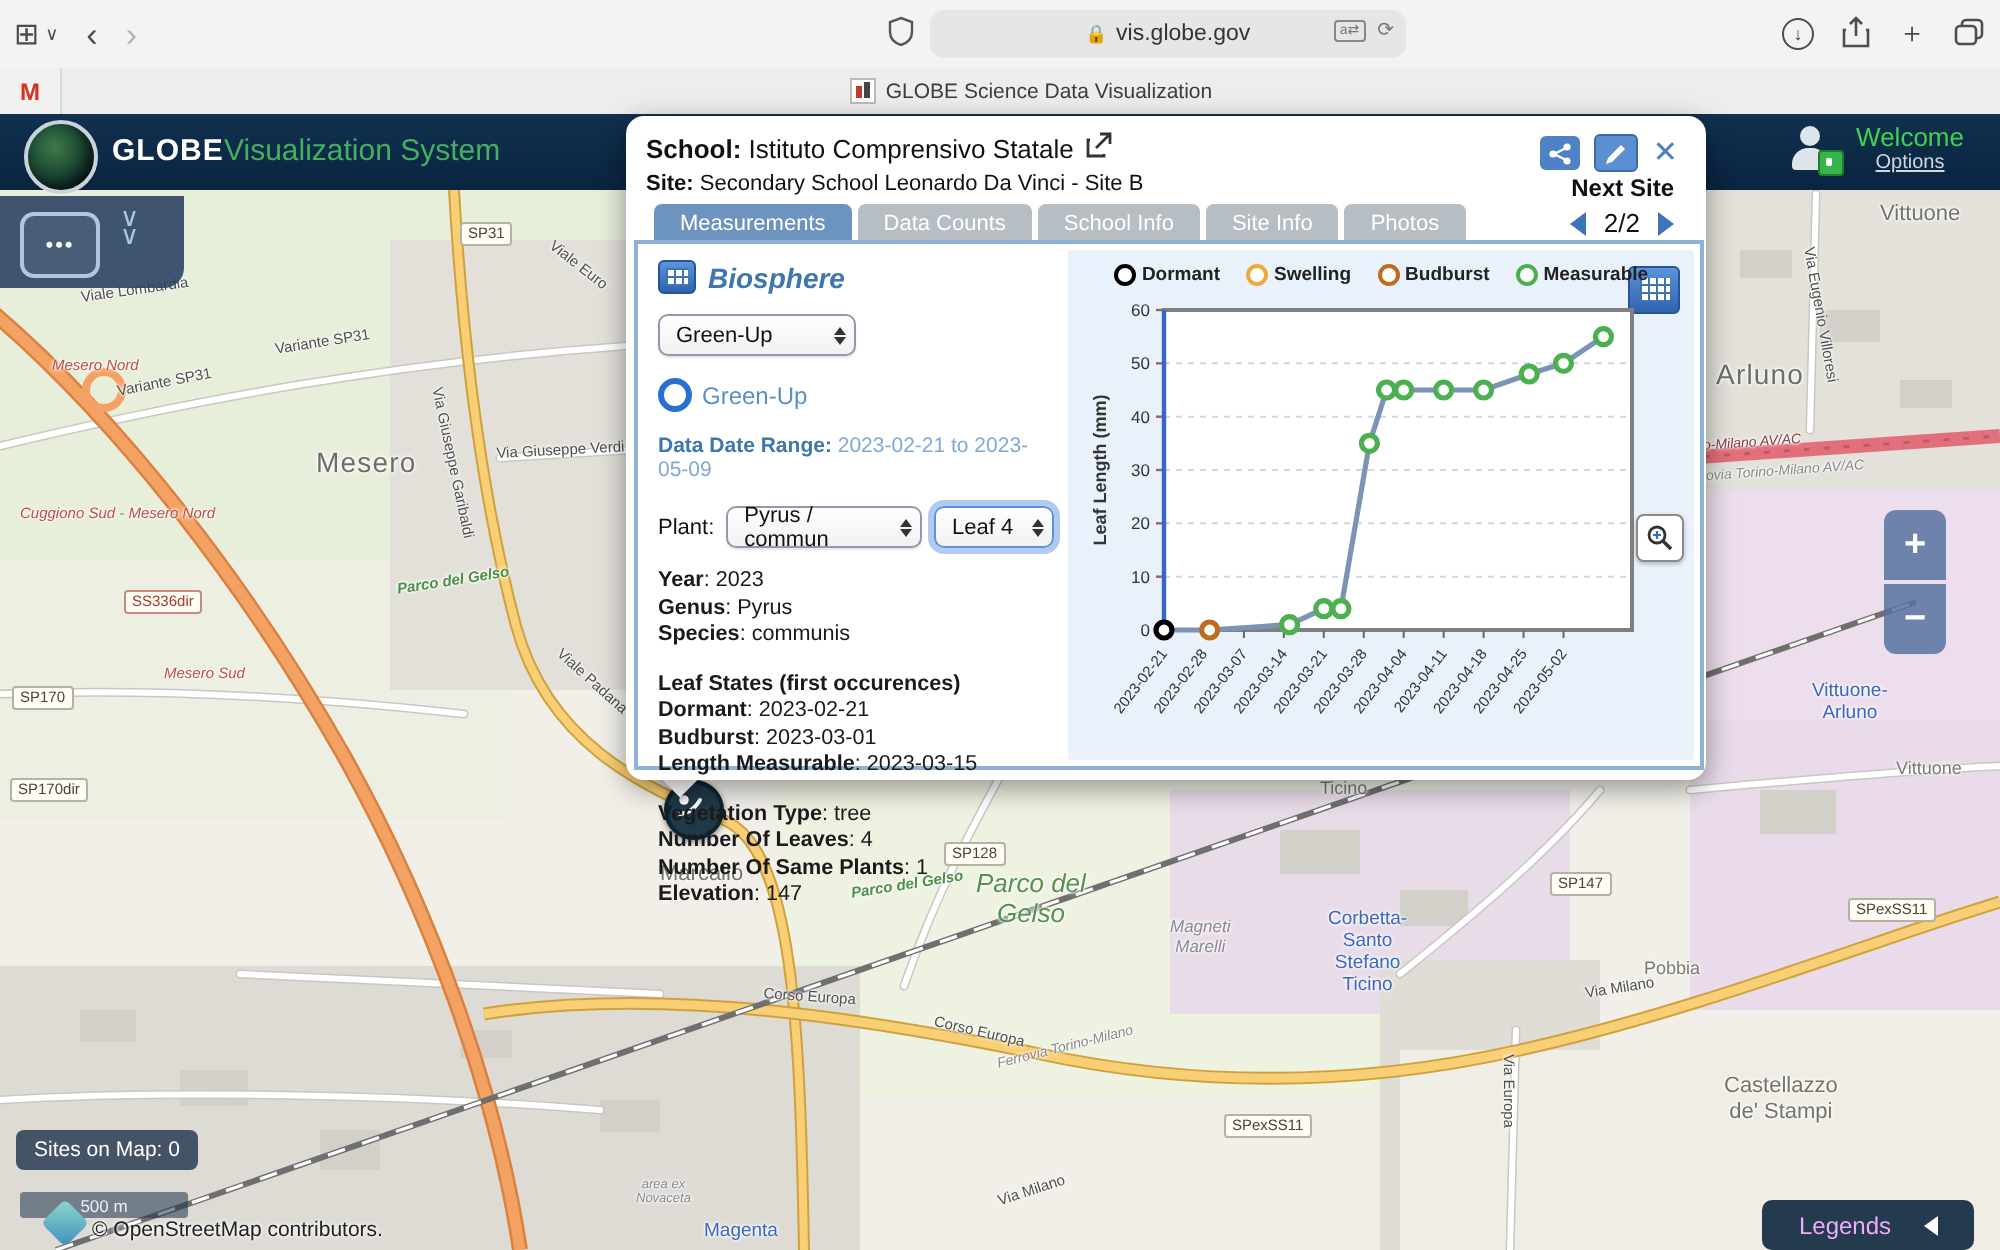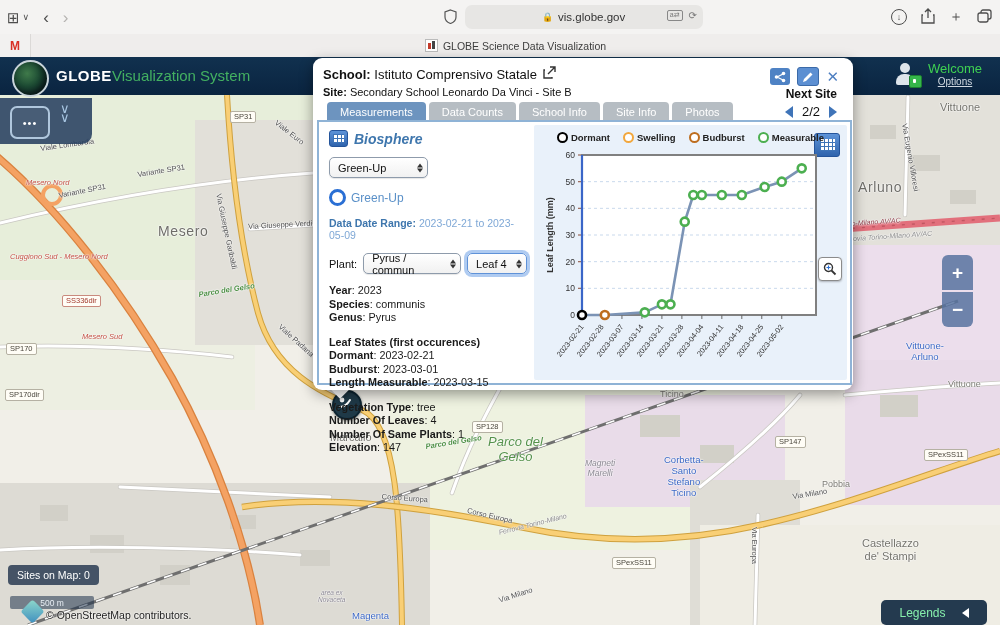--- a/index.html
+++ b/index.html
@@ -51,21 +51,21 @@
   .badge{font-size:7.5px;color:#4a463c;background:#fffdf6;border:1px solid #b5b1a3;border-radius:2px;padding:0 3px;line-height:10px;text-shadow:none;}
   .badge-red{color:#a33c30;border-color:#c98a7e;}
   
   #toolpanel{position:absolute;left:0;top:3px;width:92px;height:46px;background:rgba(40,64,96,.88);border-radius:0 0 10px 0;z-index:5;}
   #dotsbtn{position:absolute;left:10px;top:8px;width:36px;height:29px;border:2px solid rgba(195,218,240,.85);border-radius:7px;color:#fff;font-size:11px;letter-spacing:1px;display:flex;align-items:center;justify-content:center;background:rgba(255,255,255,.05);}
   #dblchev{position:absolute;left:60px;top:6px;color:#a9c7e3;font-size:13px;line-height:9px;text-align:center;}
   #sitesbadge{position:absolute;left:8px;top:470px;background:rgba(25,45,70,.78);color:#fff;font-size:10.5px;padding:4px 9px;border-radius:4px;z-index:5;}
   #scalebar{position:absolute;left:10px;top:501px;width:84px;height:13px;background:rgba(30,50,75,.55);border-radius:2px;color:#e8eef4;font-size:8.5px;display:flex;align-items:center;justify-content:center;z-index:5;}
   #attrib{position:absolute;left:46px;top:514px;font-size:10.5px;color:#222;text-shadow:0 0 2px #fff,0 0 2px #fff;z-index:5;}
   #osmlogo{position:absolute;left:24px;top:508px;width:17px;height:17px;transform:rotate(45deg);border-radius:3px;background:linear-gradient(135deg,#8ed8cb,#3f8fbf);z-index:5;}
-  #legendsbtn{position:absolute;left:881px;top:505px;width:106px;height:25px;background:rgba(18,42,66,.92);border-radius:5px;color:#86efac;font-size:12px;display:flex;align-items:center;justify-content:center;gap:16px;z-index:5;}
+  #legendsbtn{position:absolute;left:881px;top:505px;width:106px;height:25px;background:rgba(18,42,66,.92);border-radius:5px;color:#f0abfc;font-size:12px;display:flex;align-items:center;justify-content:center;gap:16px;z-index:5;}
   #legendsbtn .tri{width:0;height:0;border-top:5px solid transparent;border-bottom:5px solid transparent;border-right:7px solid #fff;}
   #zoomctl{position:absolute;left:942px;top:160px;width:31px;z-index:5;}
   .zbtn{width:31px;height:35px;background:rgba(88,115,160,.85);color:#fff;font-size:19px;font-weight:700;display:flex;align-items:center;justify-content:center;margin-bottom:2px;}
   .zbtn.top{border-radius:6px 6px 0 0;}
   .zbtn.bot{border-radius:0 0 6px 6px;}
   #marker{position:absolute;left:332px;top:295px;width:26px;height:26px;border-radius:50%;background:#1f3947;border:2px solid #0d2431;z-index:6;box-shadow:0 1px 3px rgba(0,0,0,.5);}
   #marker svg{position:absolute;left:3px;top:3px;}
   #tail{position:absolute;left:331px;top:282px;width:18px;height:18px;background:#fff;transform:rotate(45deg);z-index:9;box-shadow:2px 2px 3px rgba(0,0,0,.18);}
   
   #popup{position:absolute;left:313px;top:58px;width:540px;height:332px;background:#fff;border-radius:9px;box-shadow:0 4px 14px rgba(0,0,0,.4);z-index:10;padding:8px 10px;box-sizing:border-box;}
@@ -401,22 +401,22 @@
           <span>Leaf 4</span>
               <span class="arr">
                 <i class="up"></i>
                 <i class="dn"></i>
               </span>
         </span>
       </div>
       <div id="details">
             <div class="grp">
               <div><b>Year</b>: 2023</div>
+              <div><b>Genus</b>: Pyrus</div>
               <div><b>Species</b>: communis</div>
-              <div><b>Genus</b>: Pyrus</div>
             </div>
             <div class="grp">
               <div><b>Leaf States (first occurences)</b></div>
               <div><b>Dormant</b>: 2023-02-21</div>
               <div><b>Budburst</b>: 2023-03-01</div>
               <div><b>Length Measurable</b>: 2023-03-15</div>
             </div>
             <div class="grp">
               <div><b>Vegetation Type</b>: tree</div>
               <div><b>Number Of Leaves</b>: 4</div>

